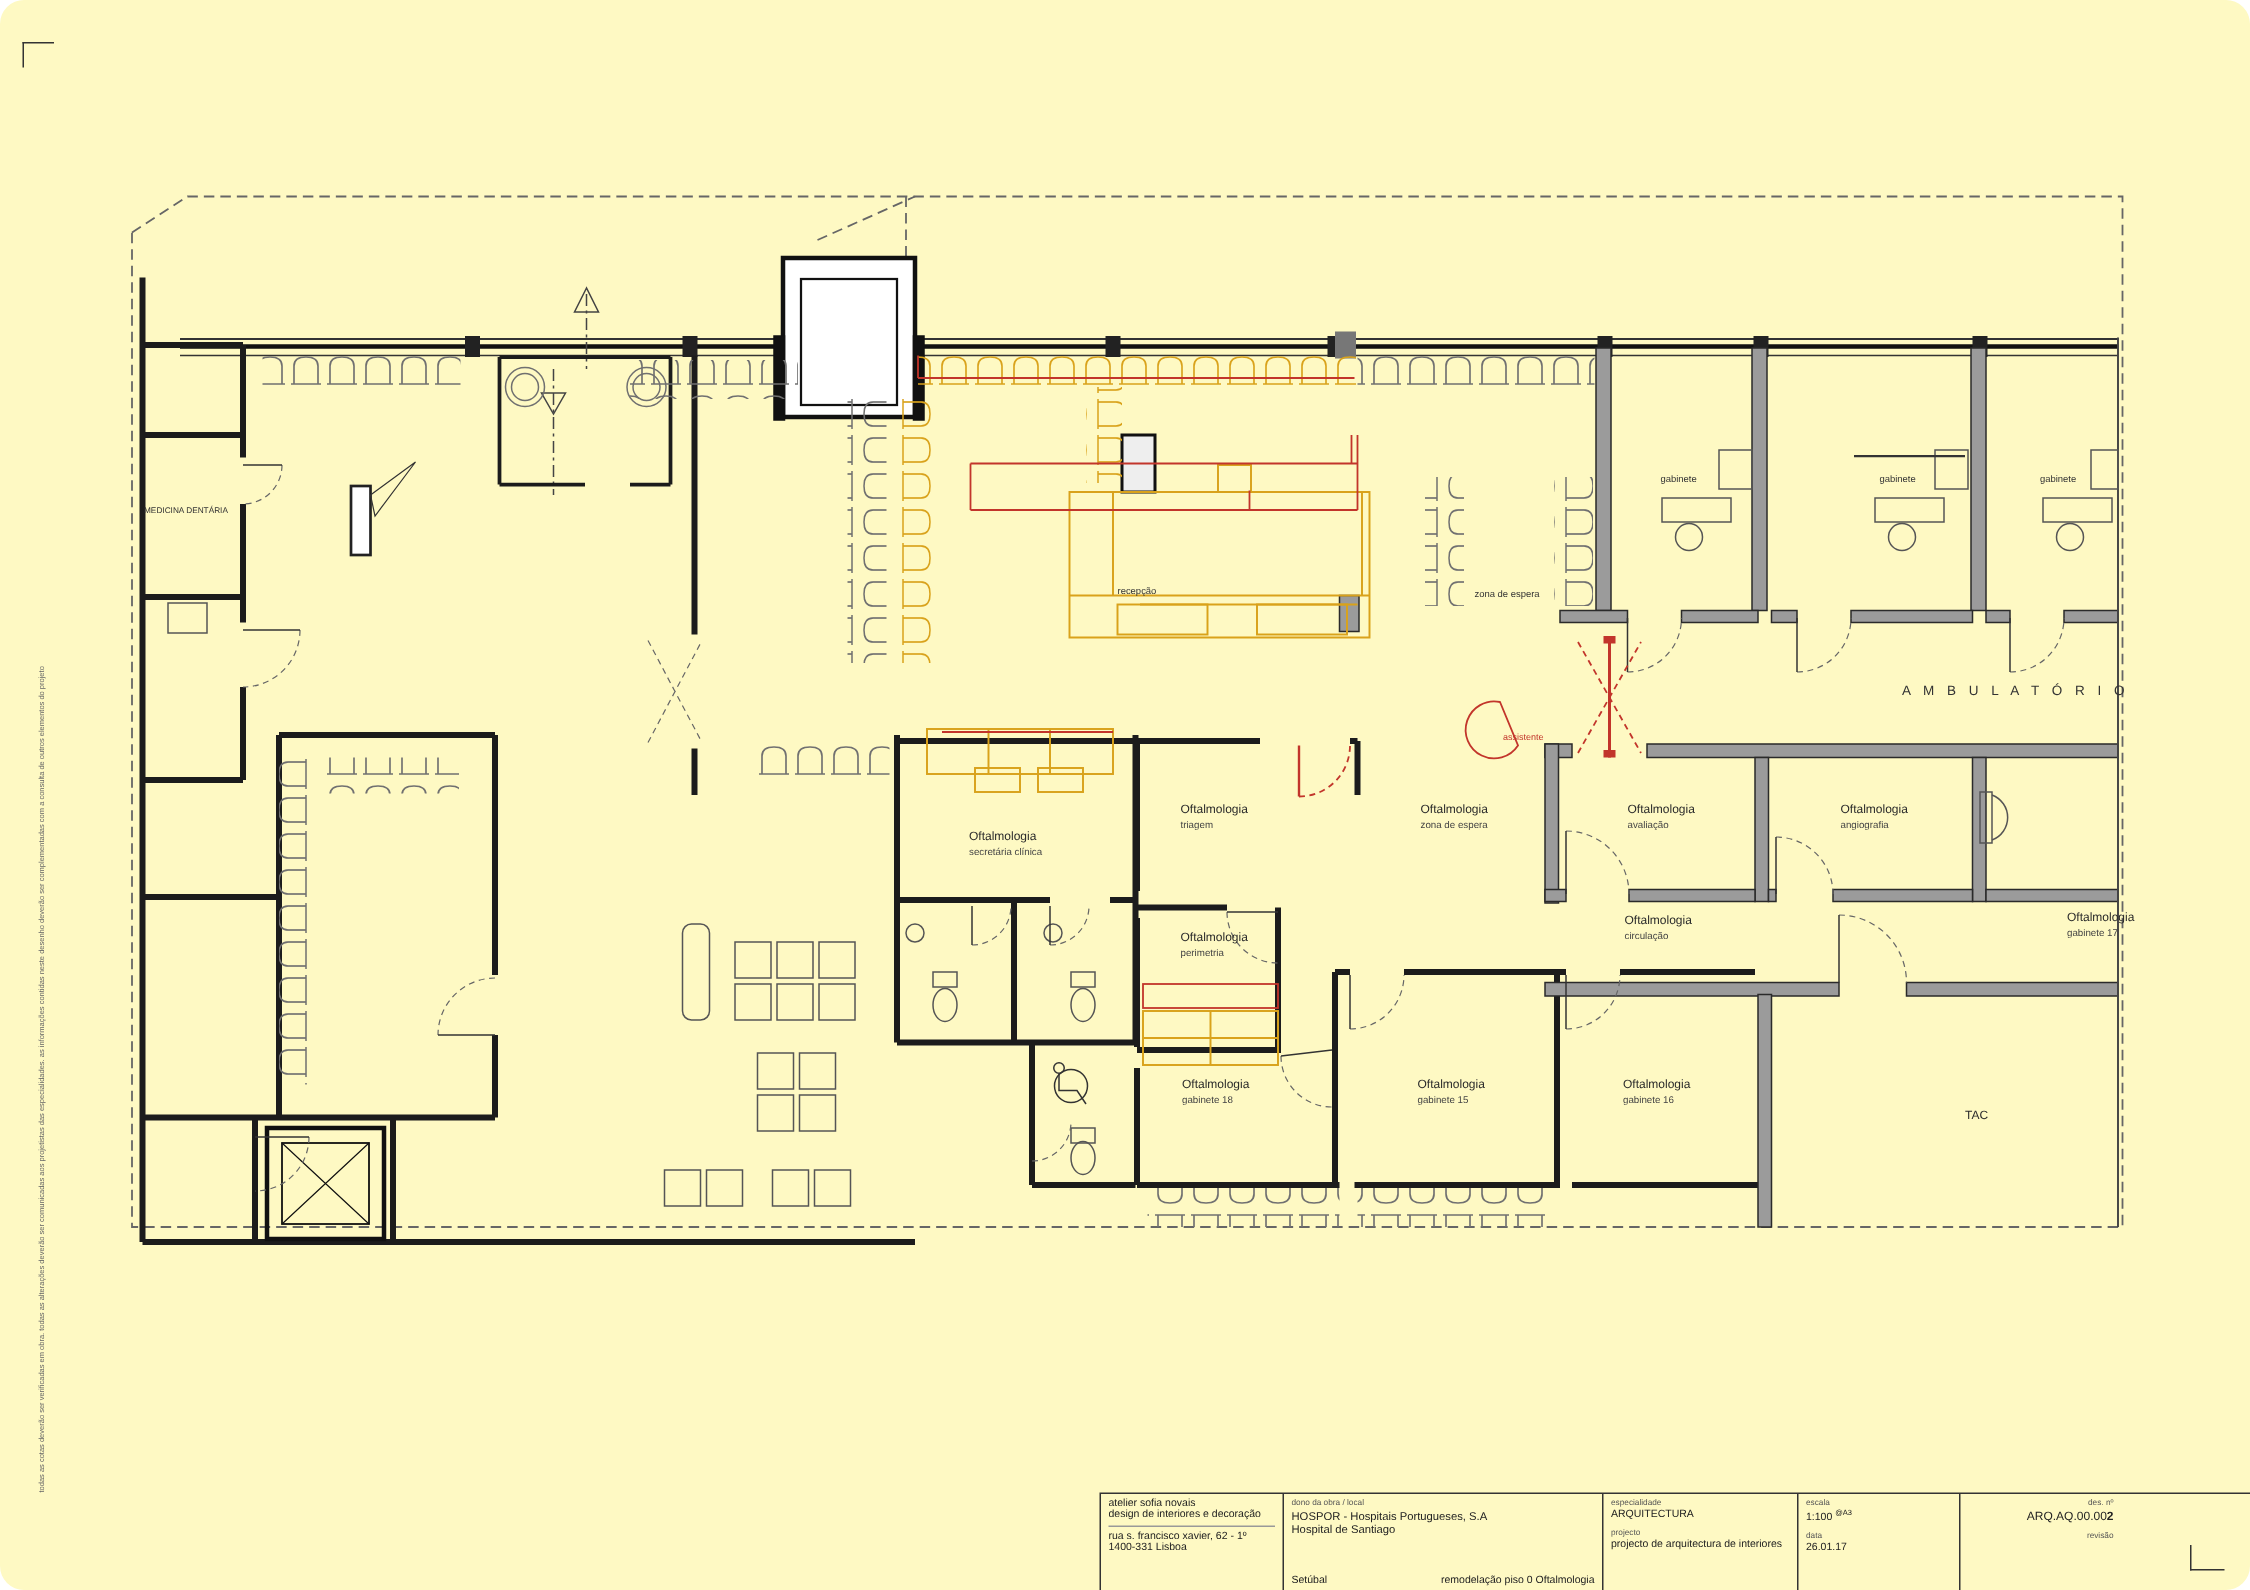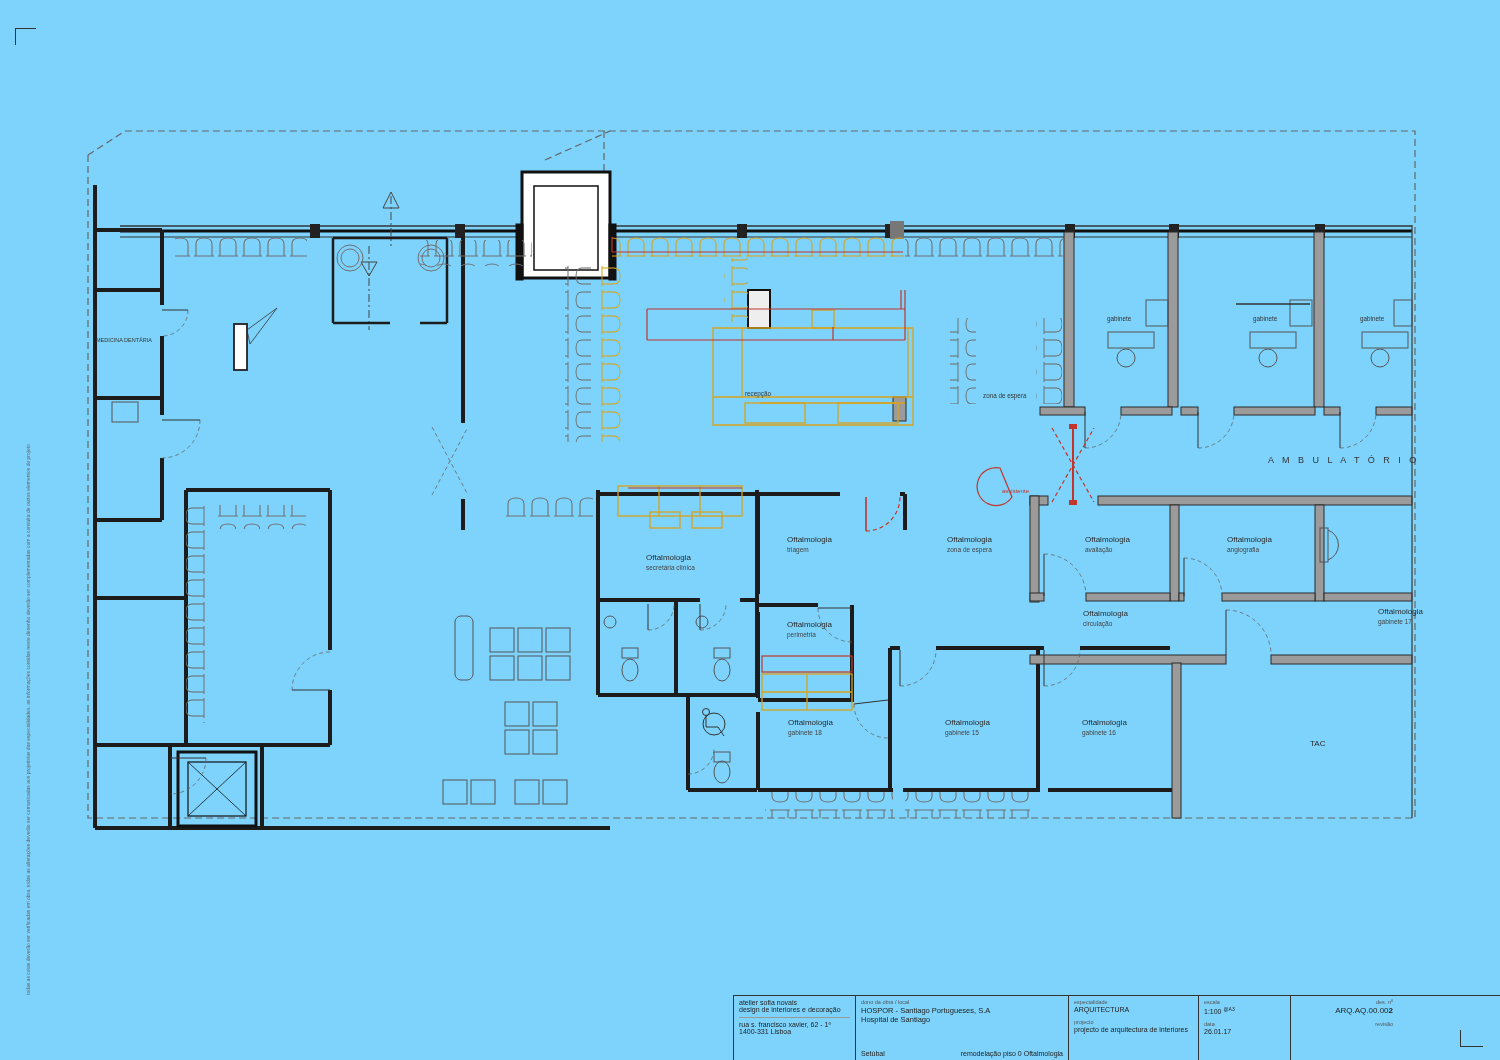--- a/index.html
+++ b/index.html
@@ -1,18 +1,18 @@
 <!DOCTYPE html>
 <html><head>
 <meta charset="utf-8">
 <style>
   html,body{margin:0;padding:0;background:#fff;}
   body{width:1500px;height:1060px;position:relative;overflow:hidden;
        font-family:"Liberation Sans",sans-serif;color:#222;}
-  .sheet{position:absolute;inset:0;background:#7dd3fc;}
+  .sheet{position:absolute;inset:0;background:#fef9c3;border-radius:16px;}
   svg text{fill:#2a2a2a;}
   .lbl-main{font-size:8px;}
   .lbl-sub{font-size:6.5px;fill:#444;}
   .lbl-tiny{font-size:6.3px;fill:#333;}
   .lbl-caps{font-size:5.5px;fill:#333;}
   .lbl-corridor{font-size:9px;letter-spacing:3px;fill:#333;}
   .lbl-red{font-size:6px;fill:#c2352b;}
   
   .corner-tl{position:absolute;left:15px;top:28px;width:20px;height:16px;
              border-left:1.5px solid #333;border-top:1.5px solid #333;}
@@ -33,21 +33,21 @@
   .tb-row2{margin-top:6px;}
   .tb-c1{width:122px;}
   .tb-c1 .addr{border-top:1px solid #999;margin-top:4px;padding-top:3px;}
   .tb-c2{width:213px;}
   .tb-c2 .bottomline{position:absolute;bottom:4px;left:5px;right:5px;
         display:flex;justify-content:space-between;font-size:7px;}
   .tb-c3{width:130px;}
   .tb-c4{width:122px;}
   .tb-c4 .desig{position:absolute;bottom:6px;left:5px;font-size:7.5px;}
   .tb-c5{width:92px;}
-  .tb-c6{width:108px;}
+  .tb-c6{width:108px;margin-left:16px;}
   .tb-c6 .num{font-size:8px;}
   .tb-c6 .num b{font-weight:bold;}
   .at{font-size:5px;vertical-align:super;}
 </style>
 </head>
 <body>
 
 <div class="sheet">
 
 <div class="corner-tl"></div>
@@ -384,21 +384,21 @@
   <div class="tb-col tb-c1">
     <div>atelier sofia novais</div>
     <div>design de interiores e decoração</div>
     <div class="addr">
       <div>rua s. francisco xavier, 62 - 1º</div>
       <div>1400-331 Lisboa</div>
     </div>
   </div>
   <div class="tb-col tb-c2">
     <div class="tb-label">dono da obra / local</div>
-    <div class="tb-strong">HOSPOR - Santiago Portugueses, S.A</div>
+    <div class="tb-strong">HOSPOR - Hospitais Portugueses, S.A</div>
     <div class="tb-strong">Hospital de Santiago</div>
     <div class="bottomline">
       <span>Setúbal</span>
       <span>remodelação piso 0 Oftalmologia</span>
     </div>
   </div>
   <div class="tb-col tb-c3">
     <div class="tb-label">especialidade</div>
     <div>ARQUITECTURA</div>
     <div class="tb-label tb-row2">projecto</div>

